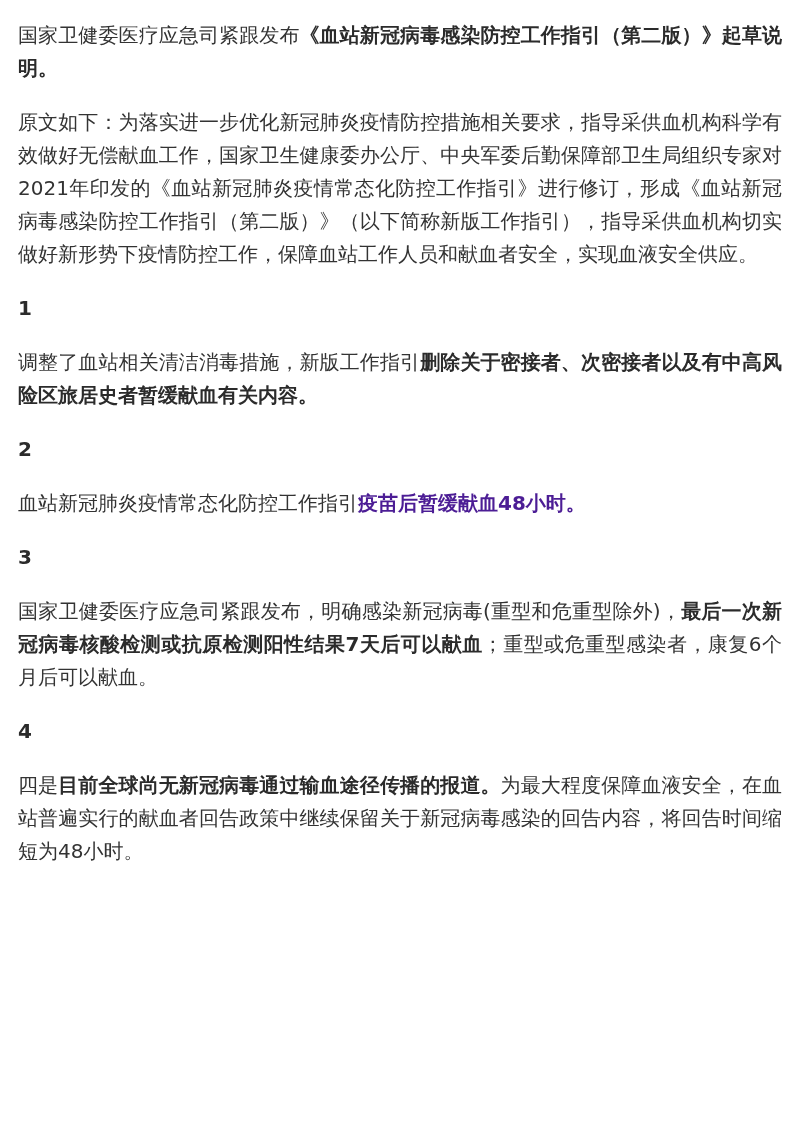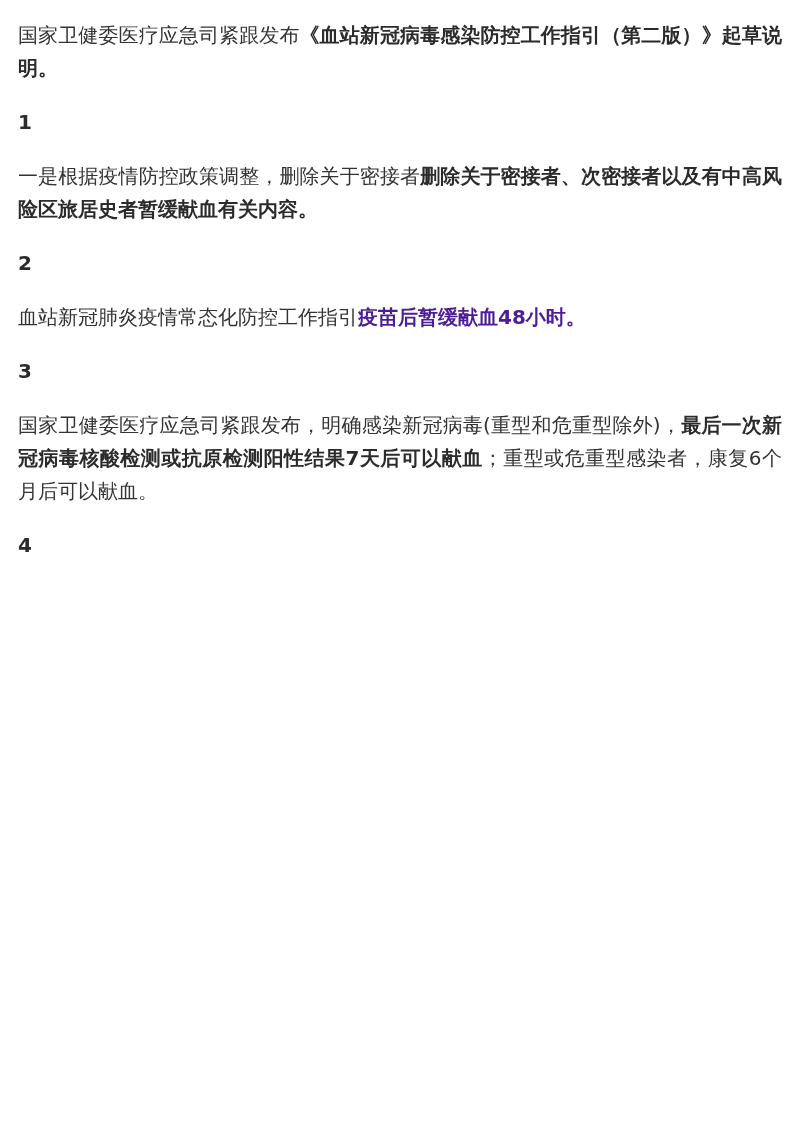--- a/index.html
+++ b/index.html
@@ -34,20 +34,22 @@
   }
   .seg-regular {
     font-weight: 400;
   }
 </style>
 </head>
 <body style="background: rgb(255, 255, 255);">
 
 <div class="article" style="color: rgb(51, 51, 51);">
     <p class="para"><span class="seg-regular">国家卫健委医疗应急司紧跟发布</span><strong class="seg-bold" style="color: rgb(43, 43, 43);">《血站新冠病毒感染防控工作指引（第二版）》起草说明。</strong></p>
+    <p class="para"><span class="seg-regular">原文如下：为落实进一步优化新冠肺炎疫情防控措施相关要求，指导采供血机构科学有效做好无偿献血工作，国家卫生健康委办公厅、中央军委后勤保障部卫生局组织专家对2021年印发的《血站新冠肺炎疫情常态化防控工作指引》进行修订，形成《血站新冠病毒感染防控工作指引（第二版）》（以下简称新版工作指引），指导采供血机构切实做好新形势下疫情防控工作，保障血站工作人员和献血者安全，实现血液安全供应。</span></p>
     <p class="section-num"><strong class="seg-bold" style="color: rgb(43, 43, 43);">1</strong></p>
-    <p class="para"><span class="seg-regular">一是根据疫情防控政策调整，删除关于密接者</span><strong class="seg-bold" style="color: rgb(43, 43, 43);">删除关于密接者、次密接者以及有中高风险区旅居史者暂缓献血有关内容。</strong></p>
+    <p class="para"><span class="seg-regular">调整了血站相关清洁消毒措施，新版工作指引</span><strong class="seg-bold" style="color: rgb(43, 43, 43);">删除关于密接者、次密接者以及有中高风险区旅居史者暂缓献血有关内容。</strong></p>
     <p class="section-num"><strong class="seg-bold" style="color: rgb(43, 43, 43);">2</strong></p>
     <p class="para"><span class="seg-regular">血站新冠肺炎疫情常态化防控工作指引</span><strong class="seg-bold" style="color: #4c1d95;">疫苗后暂缓献血48小时。</strong></p>
     <p class="section-num"><strong class="seg-bold" style="color: rgb(43, 43, 43);">3</strong></p>
     <p class="para"><span class="seg-regular">国家卫健委医疗应急司紧跟发布，明确感染新冠病毒(重型和危重型除外)，</span><strong class="seg-bold" style="color: rgb(43, 43, 43);">最后一次新冠病毒核酸检测或抗原检测阳性结果7天后可以献血</strong><span class="seg-regular">；重型或危重型感染者，康复6个月后可以献血。</span></p>
     <p class="section-num"><strong class="seg-bold" style="color: rgb(43, 43, 43);">4</strong></p>
+    <p class="para"><span class="seg-regular">四是</span><strong class="seg-bold" style="color: rgb(43, 43, 43);">目前全球尚无新冠病毒通过输血途径传播的报道。</strong><span class="seg-regular">为最大程度保障血液安全，在血站普遍实行的献血者回告政策中继续保留关于新冠病毒感染的回告内容，将回告时间缩短为48小时。</span></p>
   </div>
 
 </body></html>

